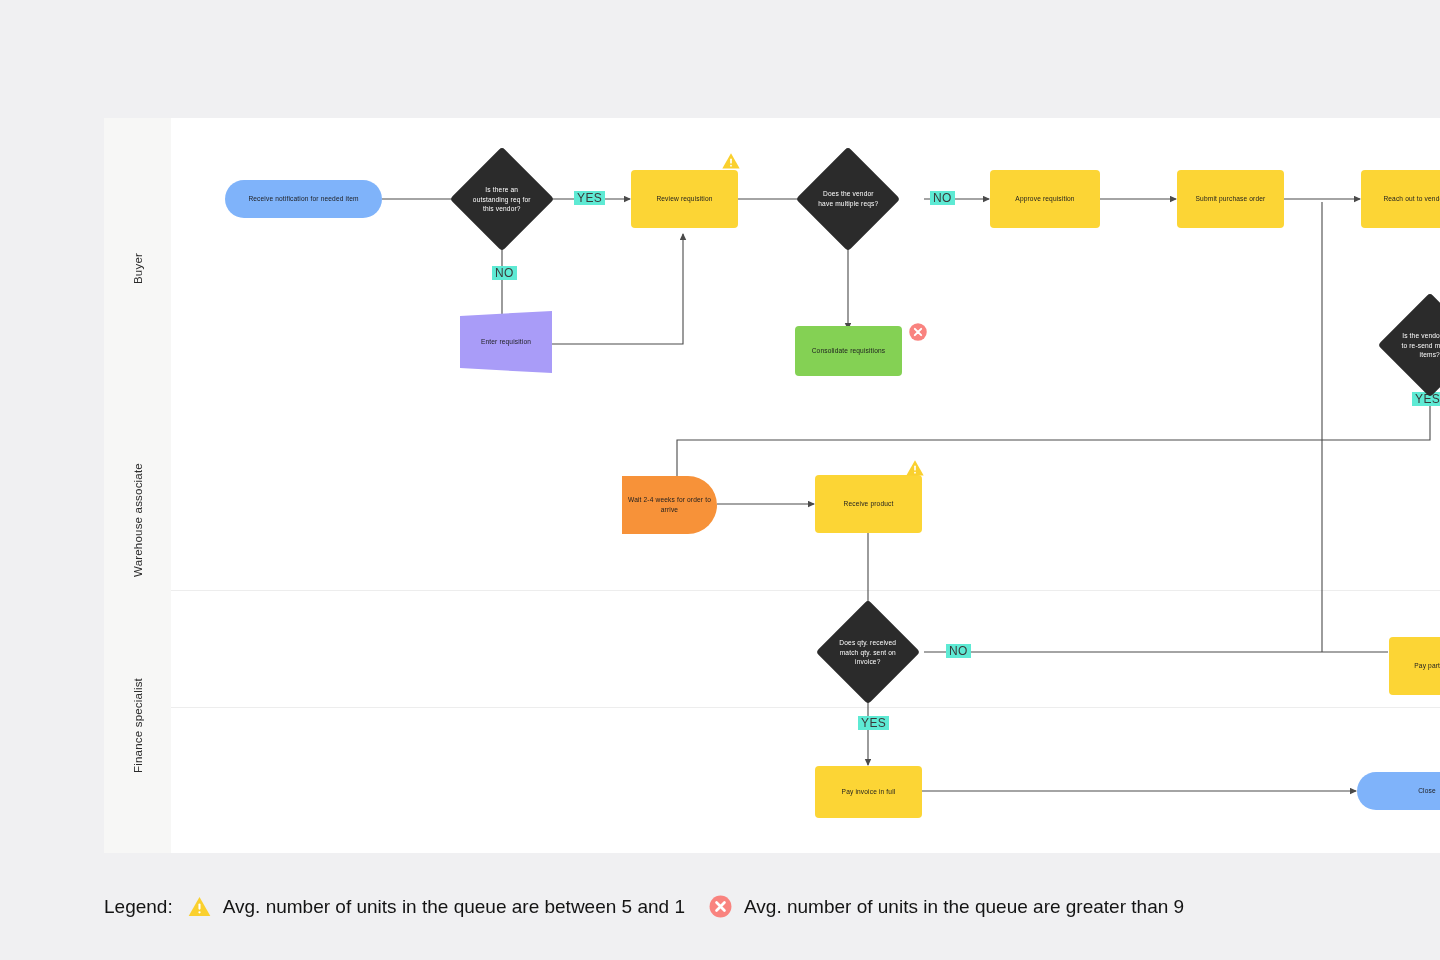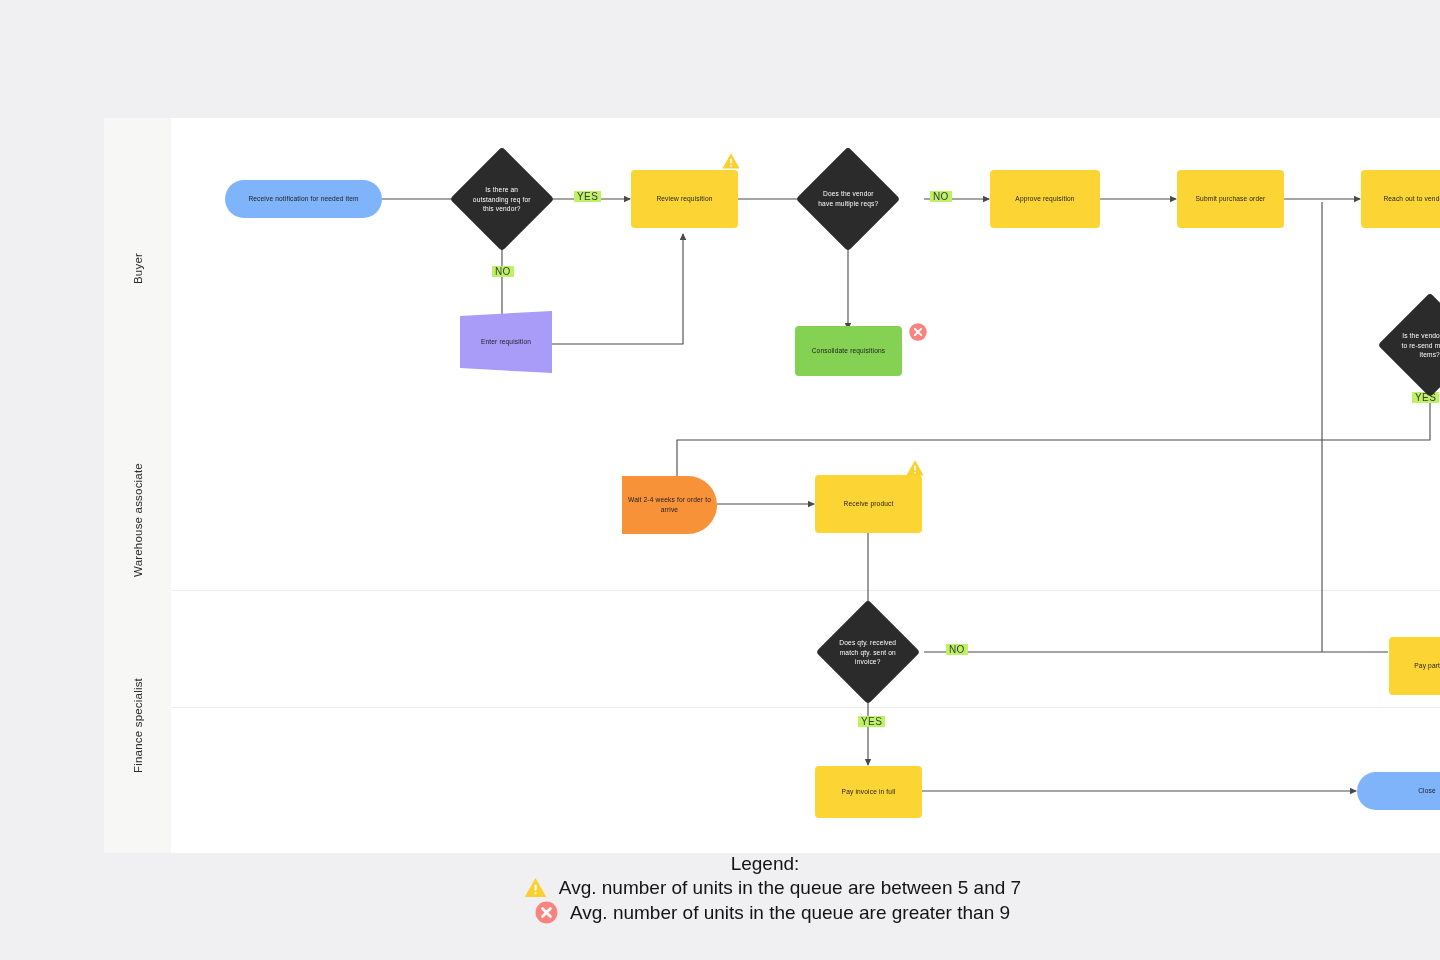--- a/index.html
+++ b/index.html
@@ -60,34 +60,33 @@
   .n-data{
     background:#A99CF8;
     clip-path:polygon(0% 8%, 100% 0%, 100% 100%, 0% 92%);
   }
   .n-delay{
     background:#F79239;
     border-radius:0 999px 999px 0;
   }
   
   .elabel{
-    position:absolute;font-size:10px;color:#3a3a3a;
-    letter-spacing:.4px;background:#bef264;padding:0 3px;
+    position:absolute;font-size:12px;color:#3a3a3a;
+    letter-spacing:.4px;background:#5eead4;padding:0 3px;
     white-space:nowrap;
   }
   
   .badge{position:absolute;width:20px;height:20px;}
   
   #legend{
     position:absolute;left:0;top:853px;width:1440px;height:107px;
     background:#F0F0F2;
     display:flex;align-items:center;
     padding-left:104px;box-sizing:border-box;
     gap:0px;
-    flex-direction:column;
   }
   #legend .lg-title{font-size:19px;color:#141414;margin-right:14px;}
   #legend .lg-text{font-size:19px;color:#141414;}
   #legend .lg-ico{display:inline-flex;margin:0 11px 0 0;}
   .lg-item{display:flex;align-items:center;}
   .lg-gap{width:23px;}
 </style>
 </head>
 <body>
 
@@ -242,21 +241,21 @@
   <span class="lg-title">Legend:</span>
 
   <div class="lg-item">
     <span class="lg-ico">
       <svg viewBox="0 0 24 24" width="25" height="25">
         <path d="M12 2.8 L22.4 21 L1.6 21 Z" fill="#FAD02E"></path>
         <rect x="11" y="9" width="2" height="6" rx="1" fill="#ffffff"></rect>
         <circle cx="12" cy="17.6" r="1.1" fill="#ffffff"></circle>
       </svg>
     </span>
-    <span class="lg-text">Avg. number of units in the queue are between 5 and 7</span>
+    <span class="lg-text">Avg. number of units in the queue are between 5 and 1</span>
   </div>
 
   <div class="lg-gap"></div>
 
   <div class="lg-item">
     <span class="lg-ico">
       <svg viewBox="0 0 24 24" width="25" height="25">
         <circle cx="12" cy="12" r="10.5" fill="#F9837F"></circle>
         <path d="M8.2 8.2 L15.8 15.8 M15.8 8.2 L8.2 15.8" stroke="#ffffff" stroke-width="2.6" stroke-linecap="round"></path>
       </svg>

